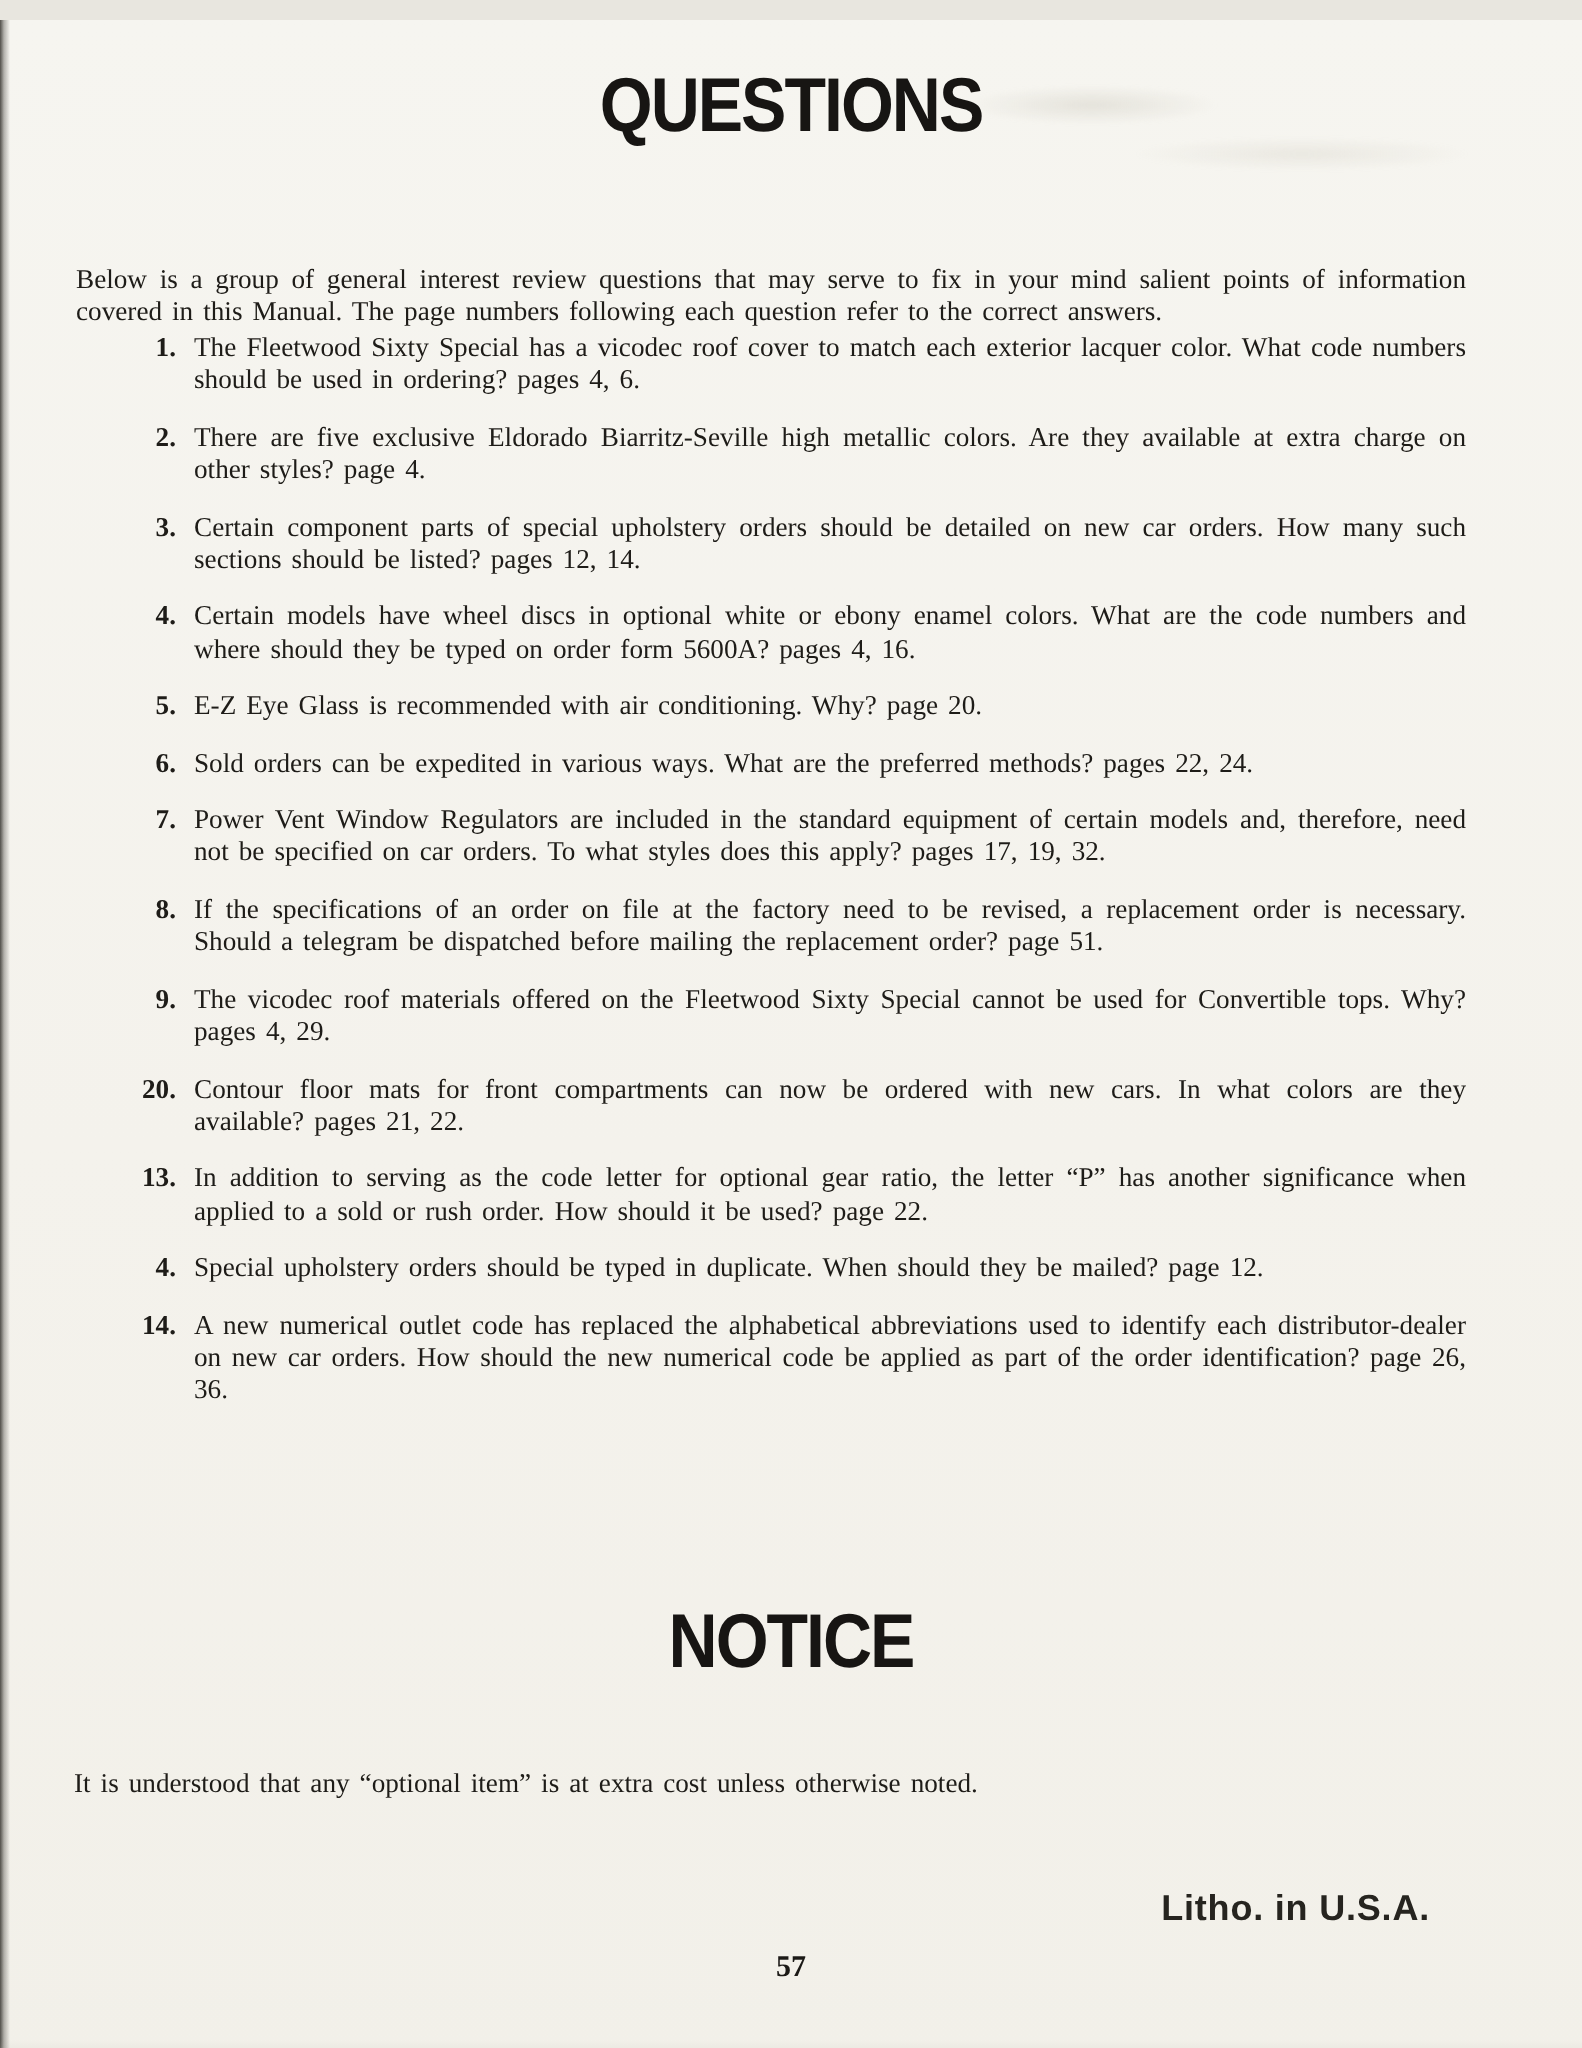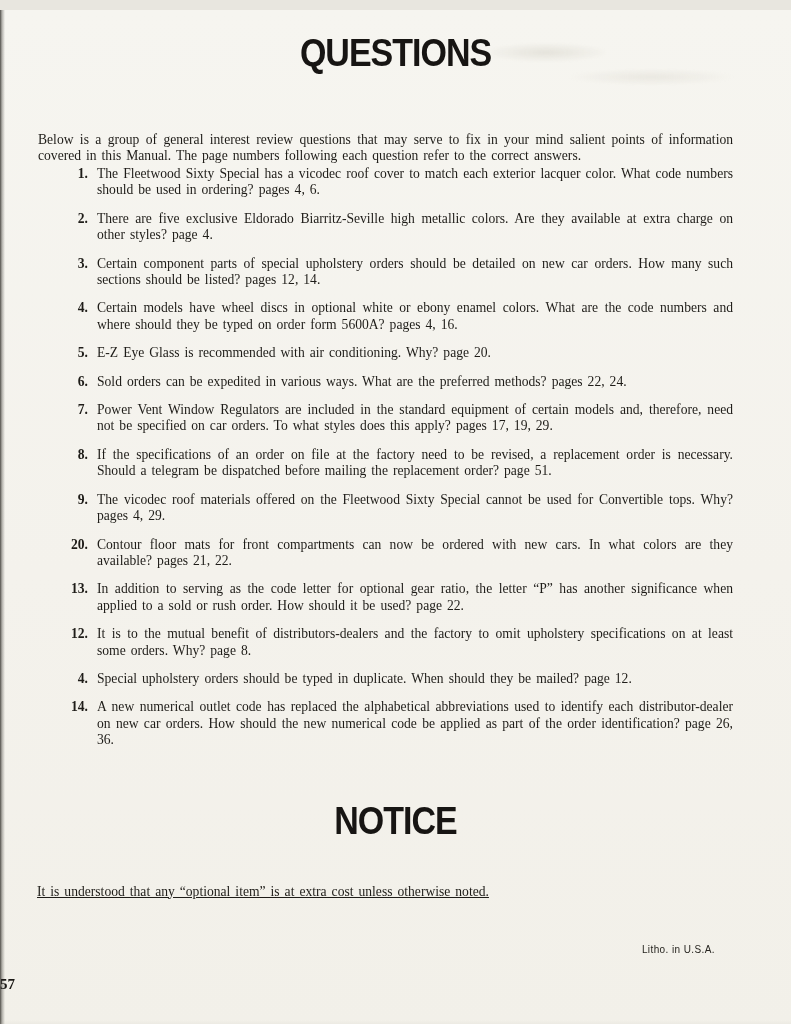--- a/index.html
+++ b/index.html
@@ -79,34 +79,35 @@
     font-size: 13.6px;
     line-height: 16.4px;
   }
   .q-text {
     flex: 1 1 auto;
   }
   .notice-para {
     position: absolute;
     left: 37px; width: 696px;
   }
-  #notice-para-0 { top: 860px; text-decoration: underline; }
+  #notice-para-0 { top: 860px; }
   #notice-para-1 { top: 892px; }
   #litho {
     position: absolute;
     top: 934px; right: 76px;
     font-family: "Liberation Sans", "DejaVu Sans", sans-serif;
-    font-weight: 400;
-    font-size: 10px;
+    font-weight: 700;
+    font-size: 18px;
     letter-spacing: 0.4px;
     color: #26241f;
   }
   #page-number {
     position: absolute;
     top: 966px; left: 0; right: 0;
+    text-align: center;
     font-weight: 700;
     font-size: 15px;
     color: #1b1916;
   }
 </style>
 </head>
 <body>
 
 <div class="sheet">
 
@@ -137,41 +138,37 @@
     <li class="q-item">
       <span class="q-num">5.</span>
       <span class="q-text bodytext">E-Z Eye Glass is recommended with air conditioning.  Why?  page 20.</span>
     </li>
     <li class="q-item">
       <span class="q-num">6.</span>
       <span class="q-text bodytext">Sold orders can be expedited in various ways.  What are the preferred methods?  pages 22, 24.</span>
     </li>
     <li class="q-item">
       <span class="q-num">7.</span>
-      <span class="q-text bodytext">Power Vent Window Regulators are included in the standard equipment of certain models and, therefore, need not be specified on car orders.  To what styles does this apply?  pages 17, 19, 29.</span>
+      <span class="q-text bodytext">Power Vent Window Regulators are included in the standard equipment of certain models and, therefore, need not be specified on car orders.  To what styles does this apply?  pages 17, 19, 32.</span>
     </li>
     <li class="q-item">
       <span class="q-num">8.</span>
       <span class="q-text bodytext">If the specifications of an order on file at the factory need to be revised, a replacement order is necessary.  Should a telegram be dispatched before mailing the replacement order?  page 51.</span>
     </li>
     <li class="q-item">
       <span class="q-num">9.</span>
       <span class="q-text bodytext">The vicodec roof materials offered on the Fleetwood Sixty Special cannot be used for Convertible tops.  Why?  pages 4, 29.</span>
     </li>
     <li class="q-item">
       <span class="q-num">20.</span>
       <span class="q-text bodytext">Contour floor mats for front compartments can now be ordered with new cars.  In what colors are they available?  pages 21, 22.</span>
     </li>
     <li class="q-item">
       <span class="q-num">13.</span>
       <span class="q-text bodytext">In addition to serving as the code letter for optional gear ratio, the letter “P” has another significance when applied to a sold or rush order.  How should it be used?  page 22.</span>
-    </li>
-    <li class="q-item">
-      <span class="q-num">12.</span>
-      <span class="q-text bodytext">It is to the mutual benefit of distributors-dealers and the factory to omit upholstery specifications on at least some orders.  Why?  page 8.</span>
     </li>
     <li class="q-item">
       <span class="q-num">4.</span>
       <span class="q-text bodytext">Special upholstery orders should be typed in duplicate.  When should they be mailed?  page 12.</span>
     </li>
     <li class="q-item">
       <span class="q-num">14.</span>
       <span class="q-text bodytext">A new numerical outlet code has replaced the alphabetical abbreviations used to identify each distributor-dealer on new car orders.  How should the new numerical code be applied as part of the order identification?  page 26, 36.</span>
     </li>
   </ol>

